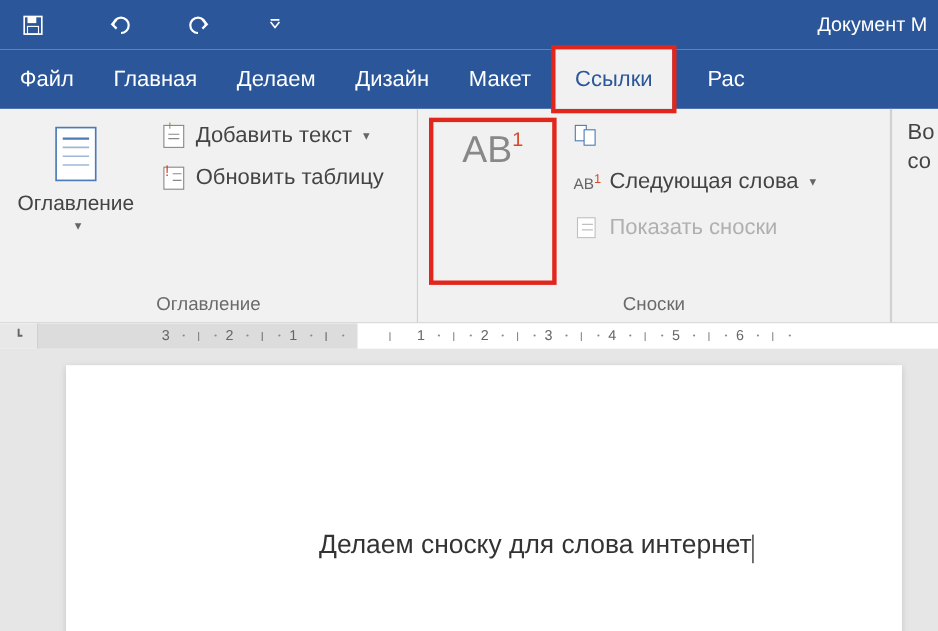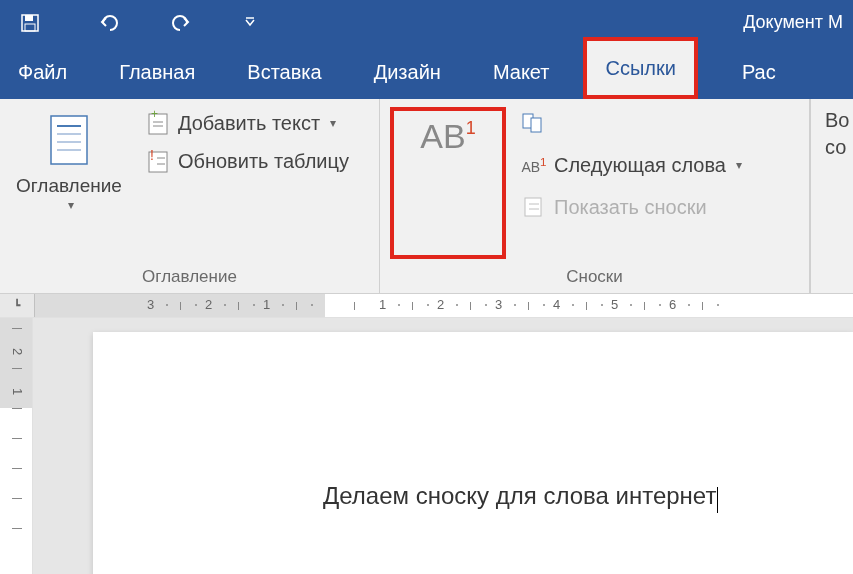--- a/index.html
+++ b/index.html
@@ -2,21 +2,21 @@
 <html><head>
 <meta charset="utf-8">
 <style>
 * { margin: 0; padding: 0; box-sizing: border-box; font-family: "Segoe UI", Arial, sans-serif; }
 body { background: #fff; width: 853px; height: 574px; overflow: hidden; }
 
 .titlebar { background: #2B579A; height: 45px; display: flex; align-items: center; padding: 0 10px; color: #fff; }
 .qa-item { width: 40px; height: 40px; display: flex; align-items: center; justify-content: center; cursor: pointer; }
 .doc-title { margin-left: auto; font-size: 18px; white-space: nowrap; }
 
-.tabbar { background: #2B579A; height: 54px; display: flex; align-items: flex-end; gap: 16px; }
+.tabbar { background: #2B579A; height: 54px; display: flex; align-items: center; }
 .tab { color: #fff; font-size: 20px; padding: 12px 18px; cursor: pointer; height: 54px; display: flex; align-items: center; }
 .tab.active { background: #F1F1F1; color: #2B579A; }
 .tab-highlight { border: 4px solid #E1261C; padding: 0; }
 
 .ribbon { background: #F1F1F1; height: 195px; border-bottom: 1px solid #d0d0d0; display: flex; }
 
 .group { border-right: 1px solid #d0d0d0; display: flex; flex-direction: column; height: 100%; }
 .group-body { flex: 1; display: flex; padding: 8px 10px 4px 10px; }
 .group-label { text-align: center; font-size: 17px; color: #6a6a6a; padding: 4px 0 6px 0; }
 
@@ -42,21 +42,21 @@
 .right-partial div { margin-bottom: 4px; }
 
 .ruler-h { height: 24px; background: #fff; display: flex; position: relative; border-bottom: 1px solid #e0e0e0; }
 .ruler-h-corner { width: 35px; background: #e8e8e8; border-right: 1px solid #c0c0c0; display: flex; align-items: center; justify-content: center; font-size: 11px; color: #666; }
 .ruler-h-track { flex: 1; position: relative; font-size: 13px; color: #666; }
 .ruler-shade { position: absolute; top: 0; bottom: 0; background: #dcdcdc; }
 .ruler-num { position: absolute; top: 3px; font-size: 13px; }
 .ruler-tick { position: absolute; top: 8px; width: 1px; height: 8px; background: #888; }
 .ruler-dot { position: absolute; top: 10px; width: 2px; height: 2px; background: #888; border-radius: 50%; }
 
-.doc-area { display: flex; height: calc(574px - 45px - 54px - 195px - 24px); }
+.doc-area { display: flex; height: calc(574px - 45px - 54px - 195px - 24px); flex-direction: column; }
 .ruler-v { width: 35px; background: #fff; border-right: 1px solid #e0e0e0; position: relative; }
 .ruler-v-shade { position: absolute; left: 0; right: 0; background: #dcdcdc; }
 .ruler-v-num { position: absolute; left: 10px; font-size: 13px; color: #666; writing-mode: vertical-rl; }
 .ruler-v-tick { position: absolute; left: 12px; height: 1px; width: 10px; background: #888; }
 
 .doc-bg { flex: 1; background: #e6e6e6; position: relative; padding: 14px 0 0 60px; }
 .page { background: #fff; width: 760px; height: 400px; box-shadow: 0 2px 6px rgba(0,0,0,0.15); padding: 150px 0 0 230px; position: relative; }
 .doc-text { font-size: 24px; color: #333; }
 .cursor { display: inline-block; width: 1px; height: 26px; background: #000; vertical-align: middle; margin-left: 1px; }
 
@@ -90,21 +90,21 @@
         <path d="M2 3 L6 8 L10 3" fill="none" stroke="#fff" stroke-width="1.5"></path>
         <line x1="2" y1="1" x2="10" y2="1" stroke="#fff" stroke-width="1.5"></line>
       </svg>
   </div>
   <div class="doc-title">Документ M</div>
 </div>
 
 <div class="tabbar">
   <div class="tab">Файл</div>
   <div class="tab">Главная</div>
-  <div class="tab">Вставка</div>
+  <div class="tab">Делаем</div>
   <div class="tab">Дизайн</div>
   <div class="tab">Макет</div>
   <div class="tab-highlight">
     <div class="tab active">Ссылки</div>
   </div>
   <div class="tab" style="margin-left:10px">Рас</div>
 </div>
 
 <div class="ribbon">
 

